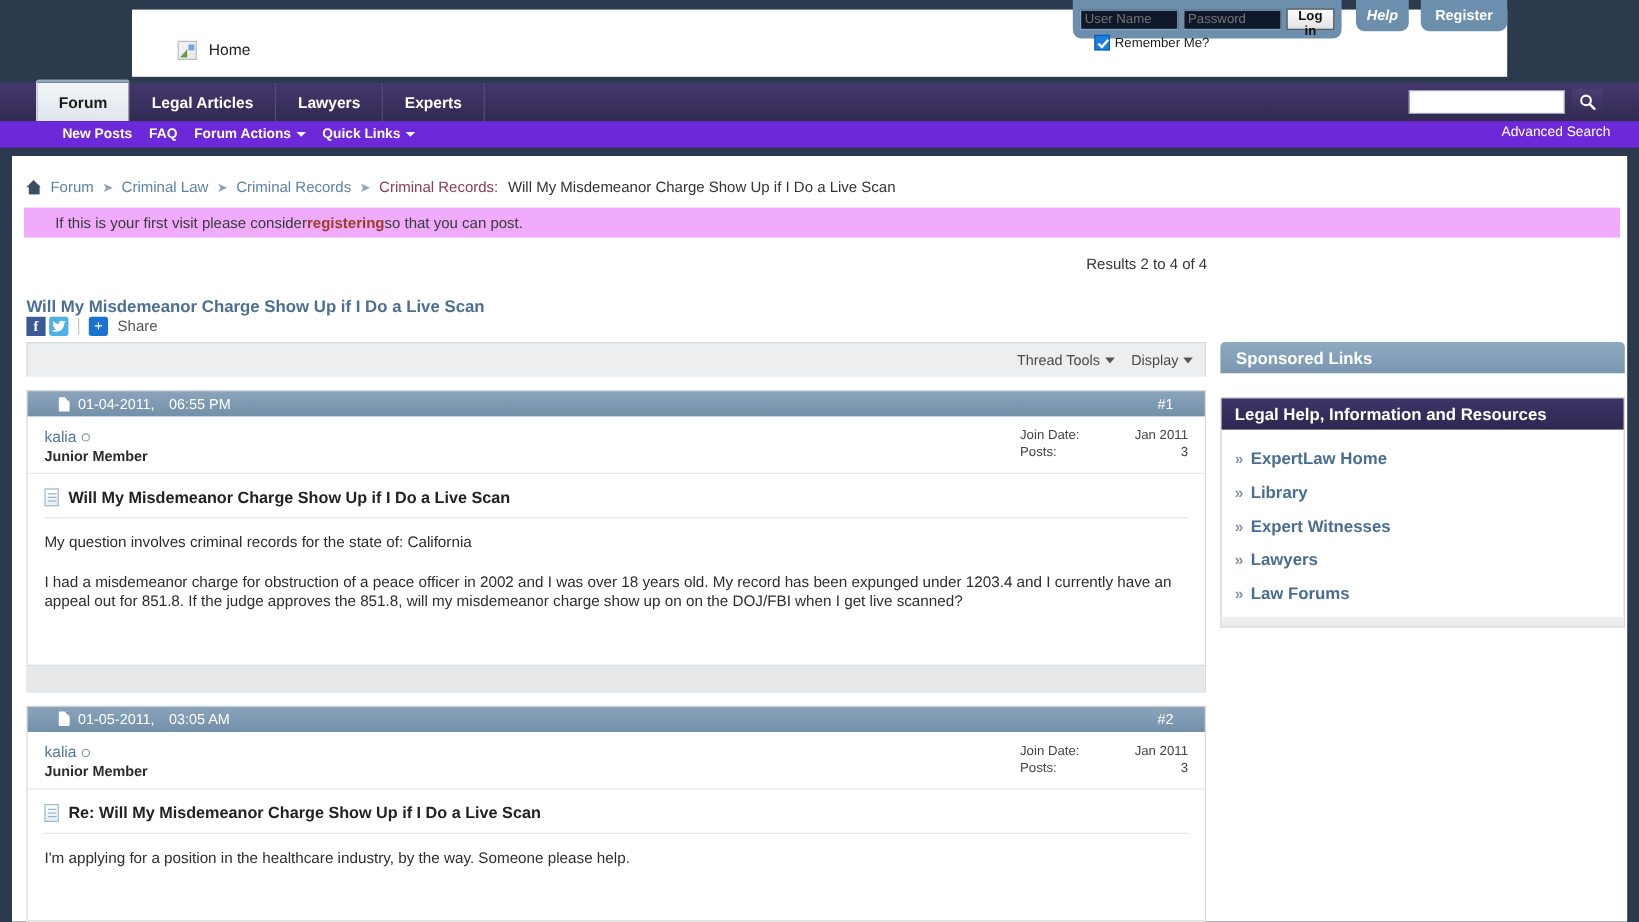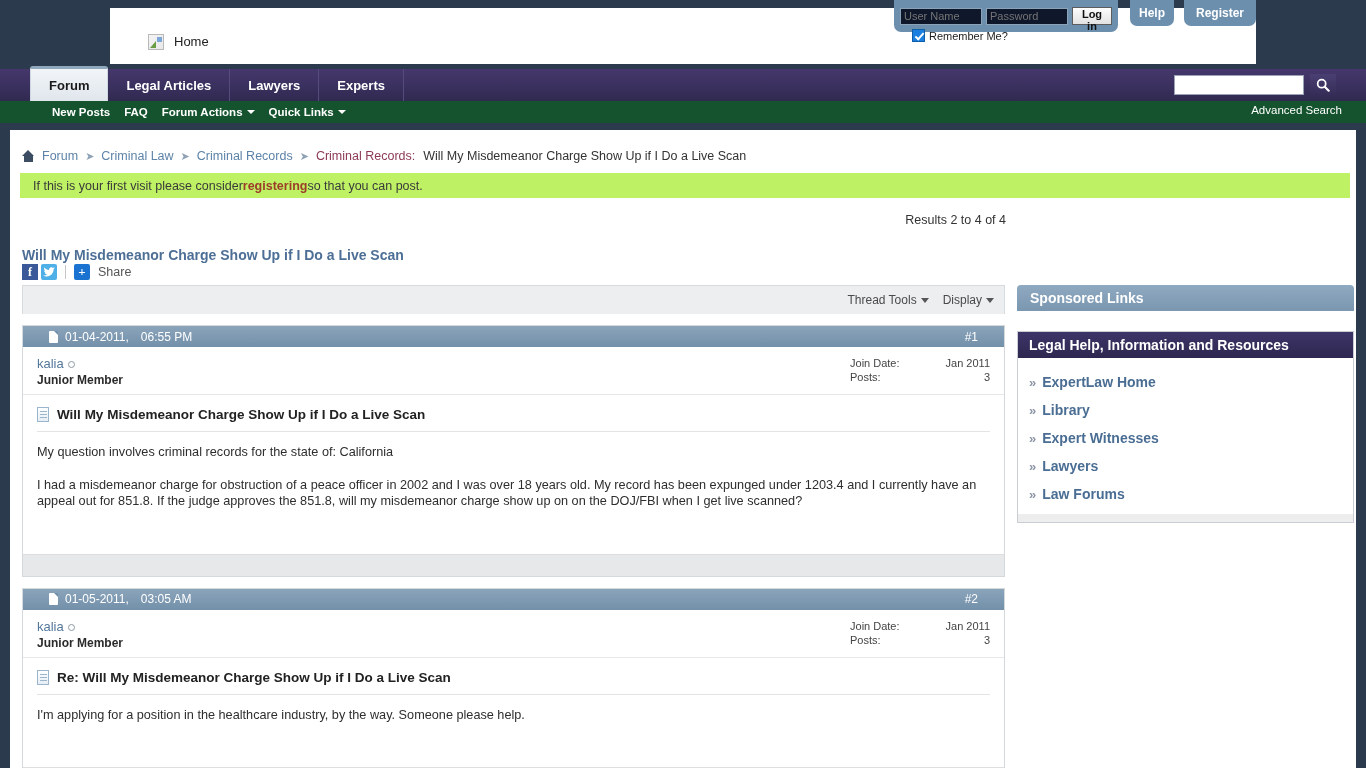--- a/index.html
+++ b/index.html
@@ -110,21 +110,21 @@
     height: 26px;
     background: #6d8fae;
     border-radius: 0 0 7px 7px;
     color: #fff;
     font-weight: bold;
     font-size: 12px;
     display: flex; align-items: center; justify-content: center;
     text-decoration: none;
     cursor: pointer;
   }
-  #pill-help { left: 1130px; width: 44px; }
+  #pill-help { left: 1130px; width: 44px; font-style: italic; }
   #pill-register { left: 1184px; width: 72px; }
 
   
   .navbar {
     position: absolute; left: 0; top: 69px;
     width: 1366px; height: 32px;
     background: linear-gradient(#45376b 0%, #3b3160 50%, #302a50 100%);
   }
   .nav-left {
     position: absolute; left: 30px; top: 0;
@@ -169,21 +169,21 @@
     border: none;
     color: #fff;
     display: flex; align-items: center; justify-content: center;
     cursor: pointer;
   }
 
   
   .subnav {
     position: absolute; left: 0; top: 101px;
     width: 1366px; height: 22px;
-    background: #14532d;
+    background: #6d28d9;
   }
   .subnav-items {
     position: absolute; left: 52px; top: 0;
     display: flex; align-items: center; height: 22px;
     gap: 14px;
   }
   .subnav-items a {
     color: #ffffff;
     font-size: 11.5px;
     font-weight: bold;
@@ -249,23 +249,23 @@
     font-size: 11px;
   }
   .crumb-title {
     color: #333; margin-left: 8px;
   }
 
   
   .notice {
     position: absolute; left: 10px; top: 43px;
     width: 1330px; height: 25px;
-    background: #bef264;
-    display: flex; align-items: center;
-    padding-left: 13px;
+    background: #f0abfc;
+    display: flex; align-items: center;
+    padding-left: 26px;
     font-size: 12.5px;
     color: #3a3a3a;
   }
   .notice a { color: #9c3c29; font-weight: bold; text-decoration: none; cursor: pointer; }
 
   
   .results-line {
     position: absolute; right: 350px; top: 83px;
     font-size: 12.5px; color: #333;
   }

